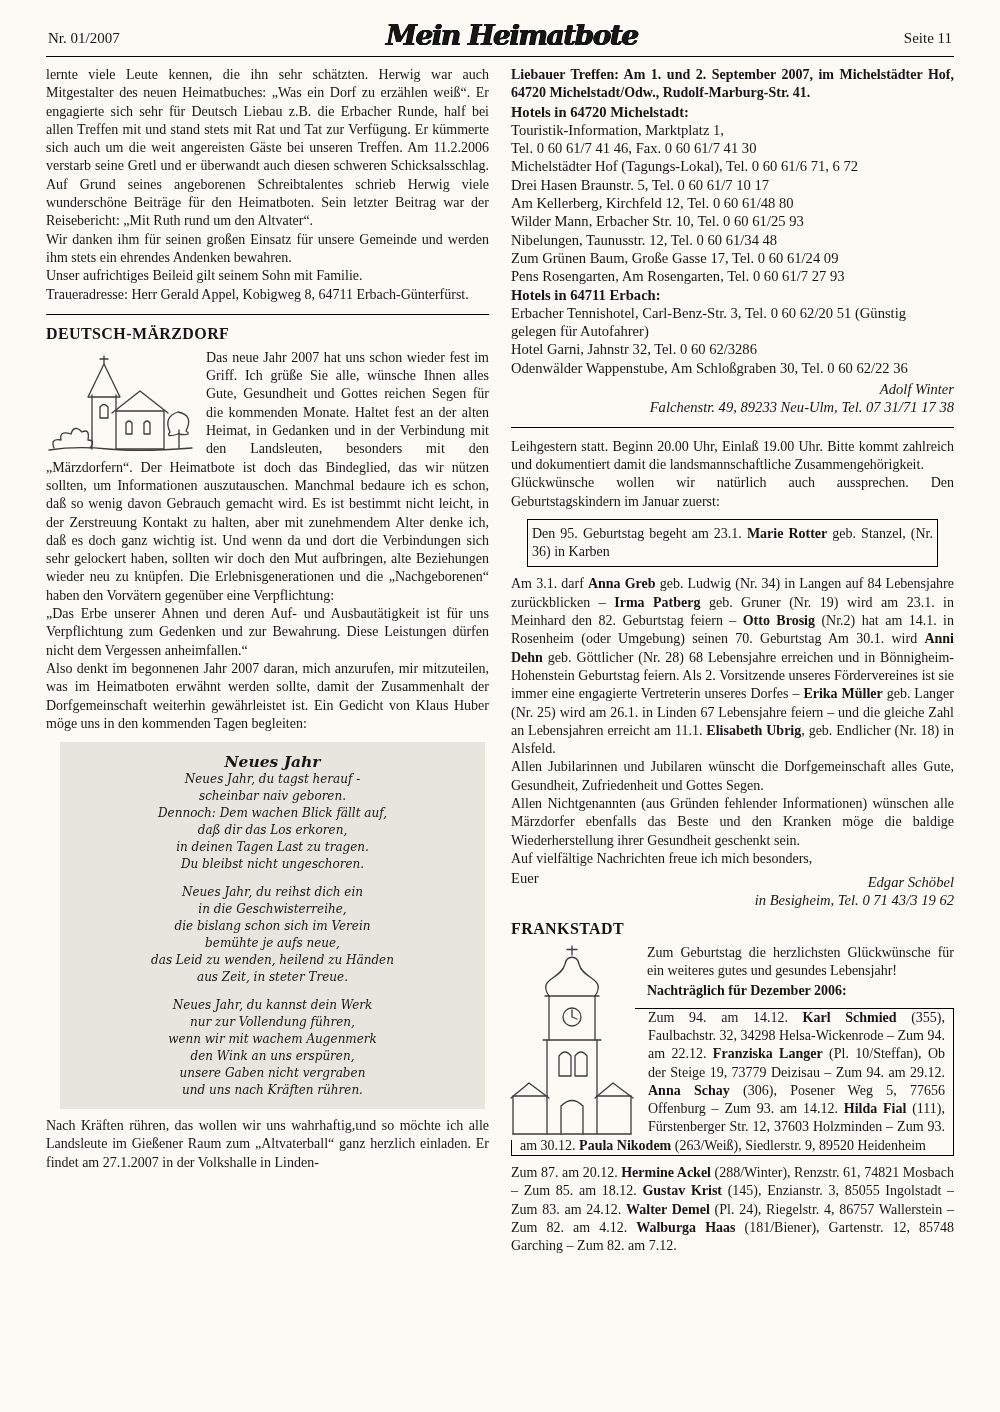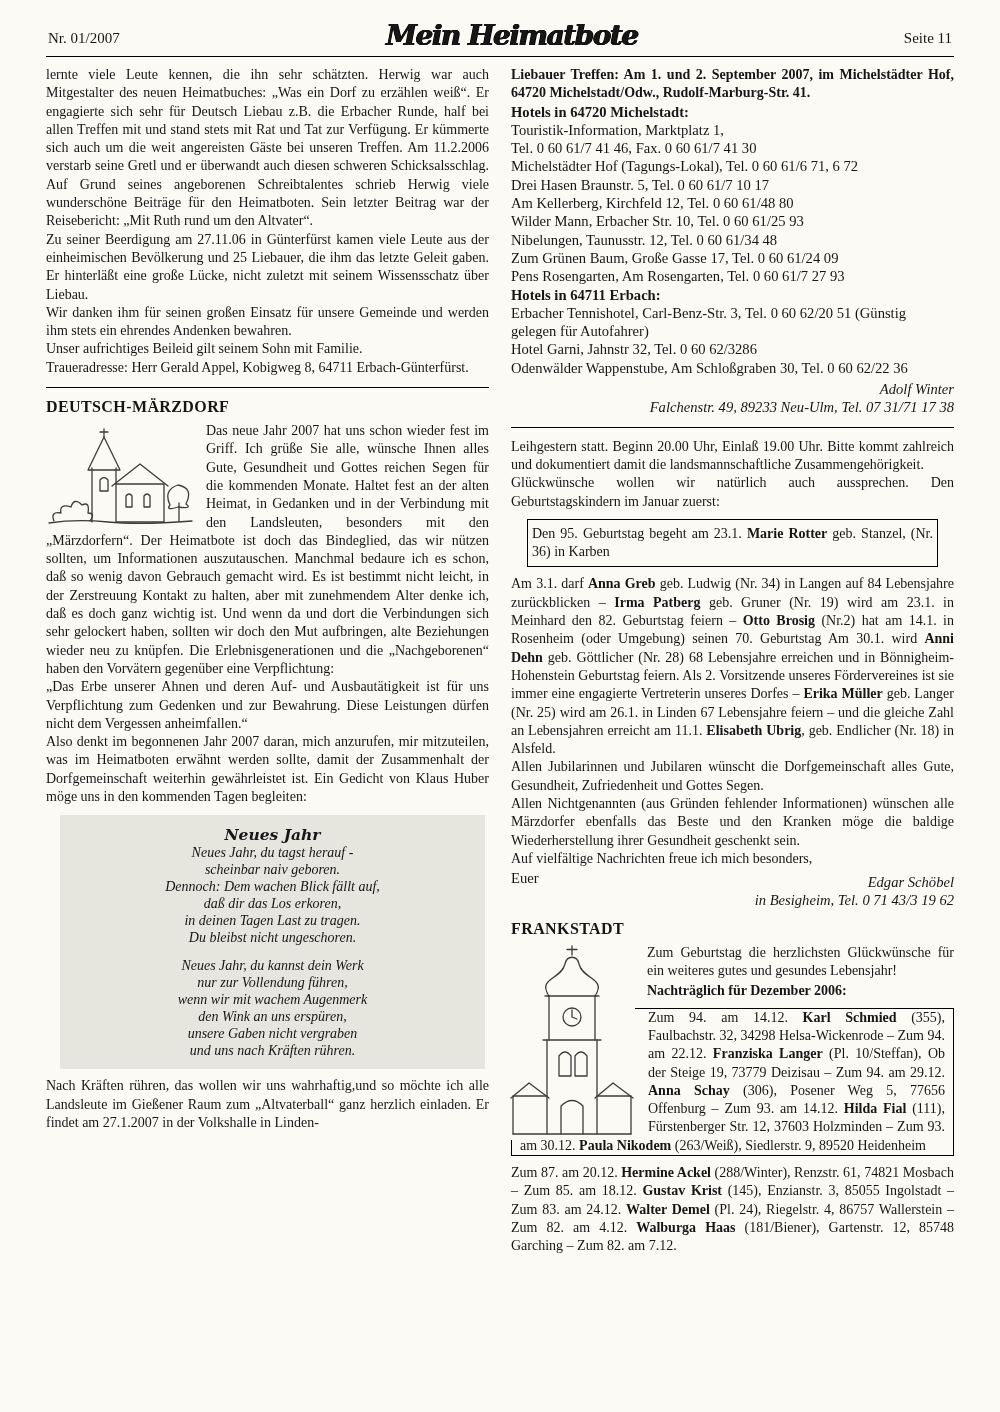--- a/index.html
+++ b/index.html
@@ -36,21 +36,21 @@
 
   
   .church { float: left; margin: 2px 10px 2px 0; }
   .poem-box {
     background: #e6e5de;
     margin: 9px 4px 8px 14px; padding: 10px 12px;
     text-align: center; font-style: italic;
     font-family: "DejaVu Serif", serif;
   }
   .poem-title { font-weight: bold; font-size: 15.5px; margin-bottom: 0; }
-  .stanza { font-size: 14px; line-height: 17px; margin-bottom: 11px; font-family: Liberation Serif, serif; }
+  .stanza { font-size: 12px; line-height: 17px; margin-bottom: 11px; }
   .stanza:last-child { margin-bottom: 0; }
   .closing { margin-top: 2px; }
 
   
   .hotel-lines div { font-size: 14.6px; line-height: 18.3px; text-align: left; }
   .sig { text-align: right; font-style: italic; font-size: 14.6px; line-height: 18.3px; margin-top: 3px; }
   .box { border: 1.3px solid #000; padding: 5px 4px; margin: 8px 16px; }
   .sig-row { display: flex; justify-content: space-between; align-items: flex-start; margin-top: 2px; }
   .sig-row .euer { font-size: 14.6px; }
 
@@ -75,21 +75,20 @@
     <div class="pageno">Seite 11</div>
   </div>
   <hr class="hrule">
 
   <div class="cols">
 
     <div class="col">
 
       <div>
         <p>lernte viele Leute kennen, die ihn sehr schätzten. Herwig war auch Mitgestalter des neuen Heimatbuches: „Was ein Dorf zu erzählen weiß“. Er engagierte sich sehr für Deutsch Liebau z.B. die Erbacher Runde, half bei allen Treffen mit und stand stets mit Rat und Tat zur Verfügung. Er kümmerte sich auch um die weit angereisten Gäste bei unseren Treffen. Am 11.2.2006 verstarb seine Gretl und er überwandt auch diesen schweren Schicksalsschlag. Auf Grund seines angeborenen Schreibtalentes schrieb Herwig viele wunderschöne Beiträge für den Heimatboten. Sein letzter Beitrag war der Reisebericht: „Mit Ruth rund um den Altvater“.</p>
-        <p>Zu seiner Beerdigung am 27.11.06 in Günterfürst kamen viele Leute aus der einheimischen Bevölkerung und 25 Liebauer, die ihm das letzte Geleit gaben. Er hinterläßt eine große Lücke, nicht zuletzt mit seinem Wissensschatz über Liebau.</p>
         <p>Wir danken ihm für seinen großen Einsatz für unsere Gemeinde und werden ihm stets ein ehrendes Andenken bewahren.</p>
         <p>Unser aufrichtiges Beileid gilt seinem Sohn mit Familie.</p>
         <p>Traueradresse: Herr Gerald Appel, Kobigweg 8, 64711 Erbach-Günterfürst.</p>
       </div>
 
       <hr class="divider">
 
       <div>
         <div class="sec-title">DEUTSCH-MÄRZDORF</div>
 
@@ -115,20 +114,28 @@
 
         <div class="poem-box">
           <div class="poem-title">Neues Jahr</div>
           <div class="stanza">
               <div>Neues Jahr, du tagst herauf -</div>
               <div>scheinbar naiv geboren.</div>
               <div>Dennoch: Dem wachen Blick fällt auf,</div>
               <div>daß dir das Los erkoren,</div>
               <div>in deinen Tagen Last zu tragen.</div>
               <div>Du bleibst nicht ungeschoren.</div>
+            </div>
+          <div class="stanza">
+              <div>Neues Jahr, du reihst dich ein</div>
+              <div>in die Geschwisterreihe,</div>
+              <div>die bislang schon sich im Verein</div>
+              <div>bemühte je aufs neue,</div>
+              <div>das Leid zu wenden, heilend zu Händen</div>
+              <div>aus Zeit, in steter Treue.</div>
             </div>
           <div class="stanza">
               <div>Neues Jahr, du kannst dein Werk</div>
               <div>nur zur Vollendung führen,</div>
               <div>wenn wir mit wachem Augenmerk</div>
               <div>den Wink an uns erspüren,</div>
               <div>unsere Gaben nicht vergraben</div>
               <div>und uns nach Kräften rühren.</div>
             </div>
         </div>

